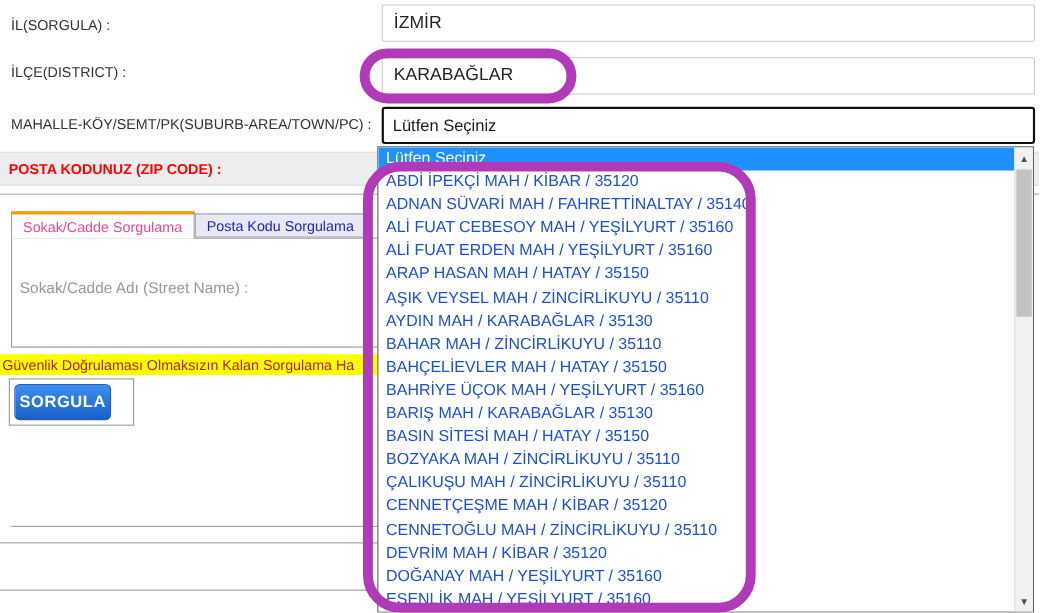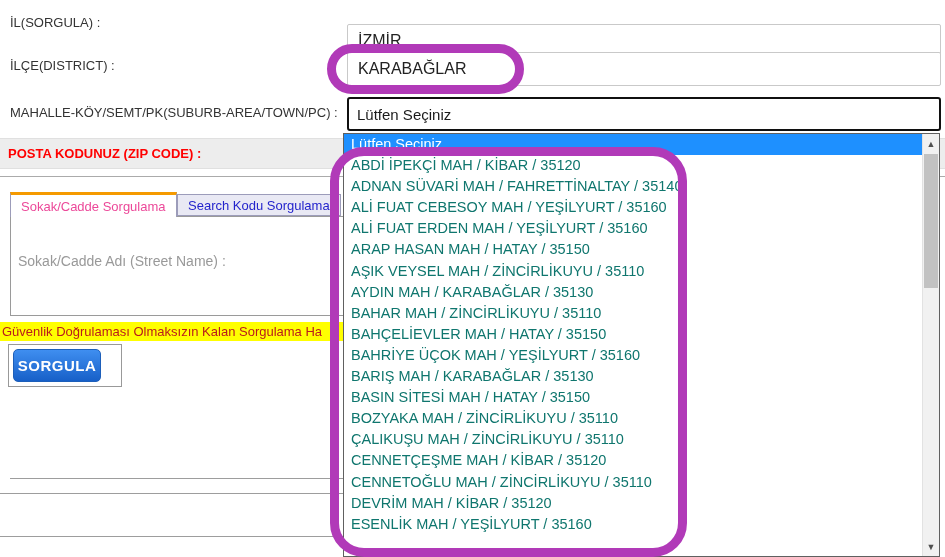--- a/index.html
+++ b/index.html
@@ -55,53 +55,53 @@
   .line{position:absolute;height:0;border-top:1px solid #9d9d9d;}
   .line-a{left:10px;top:478px;width:921px;}
   .line-b{left:0;top:493px;width:936px;}
   .line-c{left:0;top:536px;width:936px;}
   
   .dropdown{
     position:absolute;left:343px;top:133px;width:597px;height:424px;box-sizing:border-box;
     background:#fff;border:1px solid #606060;z-index:5;overflow:hidden;
   }
   .options{position:absolute;left:0;top:0;right:17px;bottom:0;overflow:hidden;}
-  .option{height:21.1px;line-height:21.1px;padding-left:7px;font-size:14.5px;color:#0f766e;white-space:nowrap;overflow:hidden;}
+  .option{height:21.1px;line-height:21.1px;padding-left:7px;font-size:14.5px;color:#1d4ed8;white-space:nowrap;overflow:hidden;}
   .option.selected{background:#1e90ff;color:#fff;}
   .scrollbar{position:absolute;right:0;top:0;bottom:0;width:17px;background:#f1f1f1;border-left:1px solid #e2e2e2;box-sizing:border-box;}
   .scroll-btn{position:absolute;left:0;right:0;height:17px;display:flex;align-items:center;justify-content:center;font-size:9px;color:#505050;cursor:pointer;}
   .scroll-btn.up{top:1px;}
   .scroll-btn.down{bottom:1px;}
   .scroll-thumb{position:absolute;left:1px;right:1px;top:20px;height:134px;background:#c2c2c2;cursor:pointer;}
   
   .ann{position:absolute;box-sizing:border-box;border:9px solid #b13ab8;z-index:20;pointer-events:none;background:transparent;}
   .ann-pill{left:327px;top:44px;width:197px;height:50px;border-radius:27px;}
   .ann-rect{left:330px;top:147px;width:357px;height:410px;border-radius:34px;}
 </style>
 </head>
 <body>
 
 <div class="page">
 
   <div class="field-label" style="top:15px;">İL(SORGULA) :</div>
-  <div class="text-input" style="top:24px;">İZMİR</div>
+  <div class="text-input" style="top:4px;">İZMİR</div>
 
   <div class="field-label" style="top:58px;">İLÇE(DISTRICT) :</div>
   <div class="text-input" style="top:52px;">KARABAĞLAR</div>
 
   <div class="field-label" style="top:105px;">MAHALLE-KÖY/SEMT/PK(SUBURB-AREA/TOWN/PC) :</div>
   <div class="select-box">Lütfen Seçiniz</div>
 
   <div class="zip-bar">
     <div class="zip-label">POSTA KODUNUZ (ZIP CODE) :</div>
   </div>
   <div class="hr1"></div>
 
   <div class="tab-active">Sokak/Cadde Sorgulama</div>
-  <div class="tab-inactive">Search Kodu Sorgulama</div>
+  <div class="tab-inactive">Posta Kodu Sorgulama</div>
   <div class="tab-panel"></div>
   <div class="panel-sub">Sokak/Cadde Adı (Street Name) :</div>
 
   <div class="warn-bar">Güvenlik Doğrulaması Olmaksızın Kalan Sorgulama Ha</div>
   <div class="btn-wrap">
     <div class="sorgula-btn">SORGULA</div>
   </div>
 
   <div class="line line-a"></div>
   <div class="line line-b"></div>
@@ -139,20 +139,21 @@
         <div class="option">BOZYAKA MAH / ZİNCİRLİKUYU / 35110</div>
 
         <div class="option">ÇALIKUŞU MAH / ZİNCİRLİKUYU / 35110</div>
 
         <div class="option">CENNETÇEŞME MAH / KİBAR / 35120</div>
 
         <div class="option">CENNETOĞLU MAH / ZİNCİRLİKUYU / 35110</div>
 
         <div class="option">DEVRİM MAH / KİBAR / 35120</div>
 
+        <div class="option">DOĞANAY MAH / YEŞİLYURT / 35160</div>
 
         <div class="option">ESENLİK MAH / YEŞİLYURT / 35160</div>
       </div>
     <div class="scrollbar">
       <div class="scroll-btn up">▲</div>
       <div class="scroll-thumb"></div>
       <div class="scroll-btn down">▼</div>
     </div>
   </div>
 

